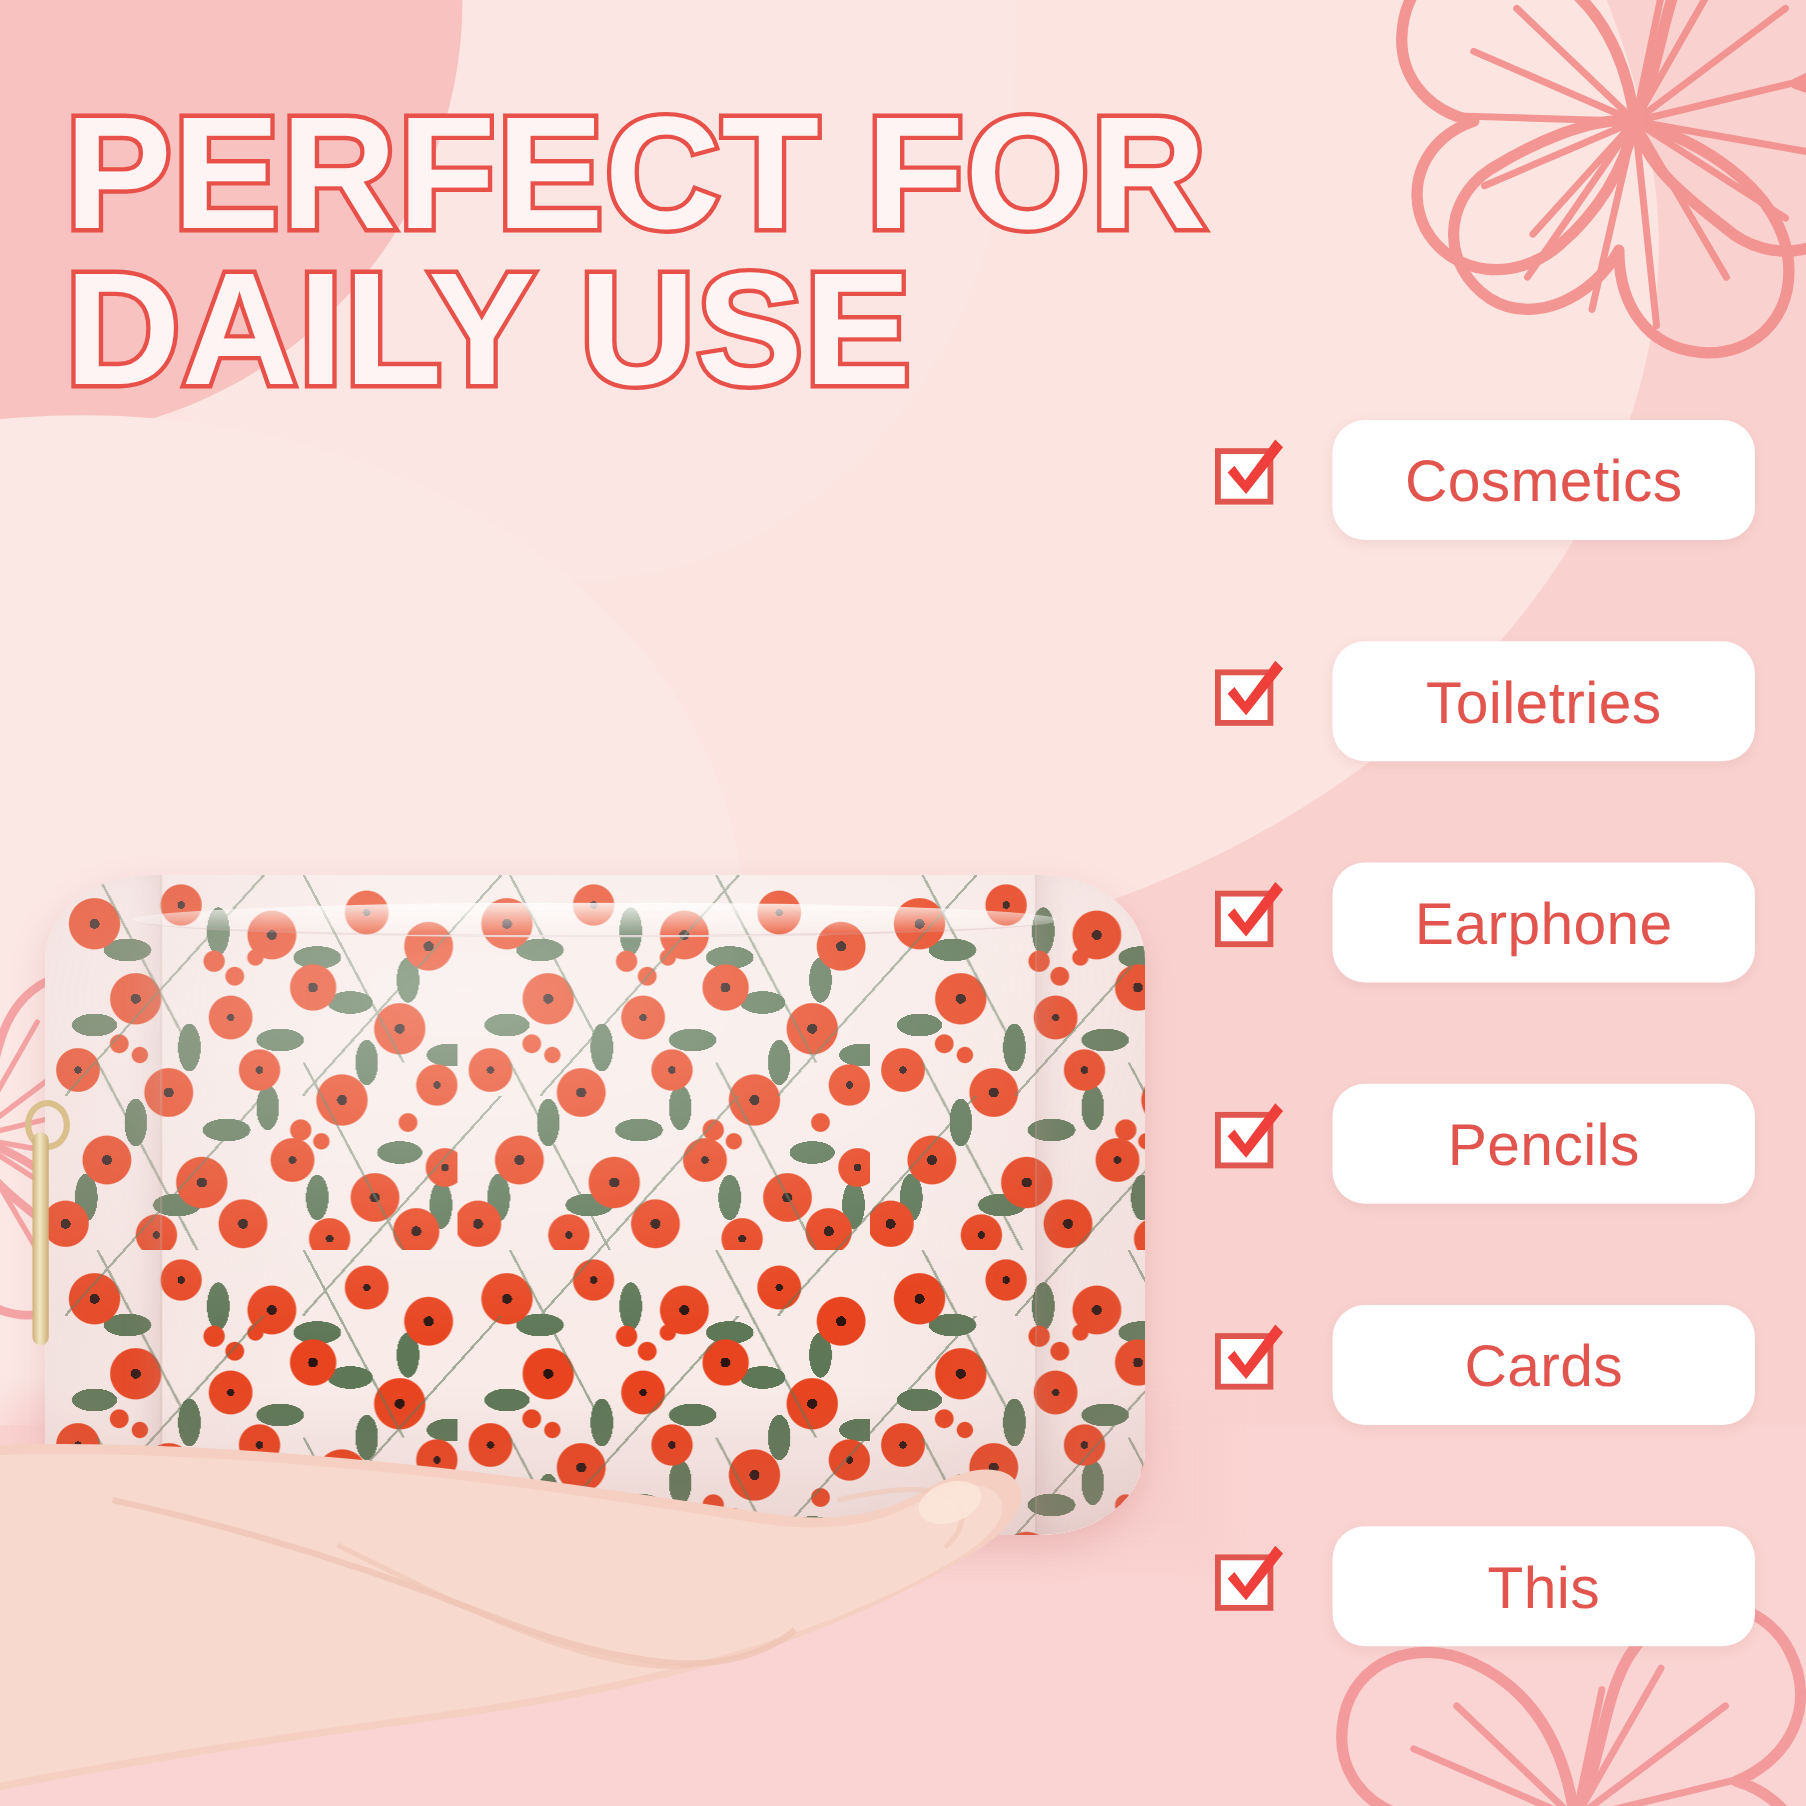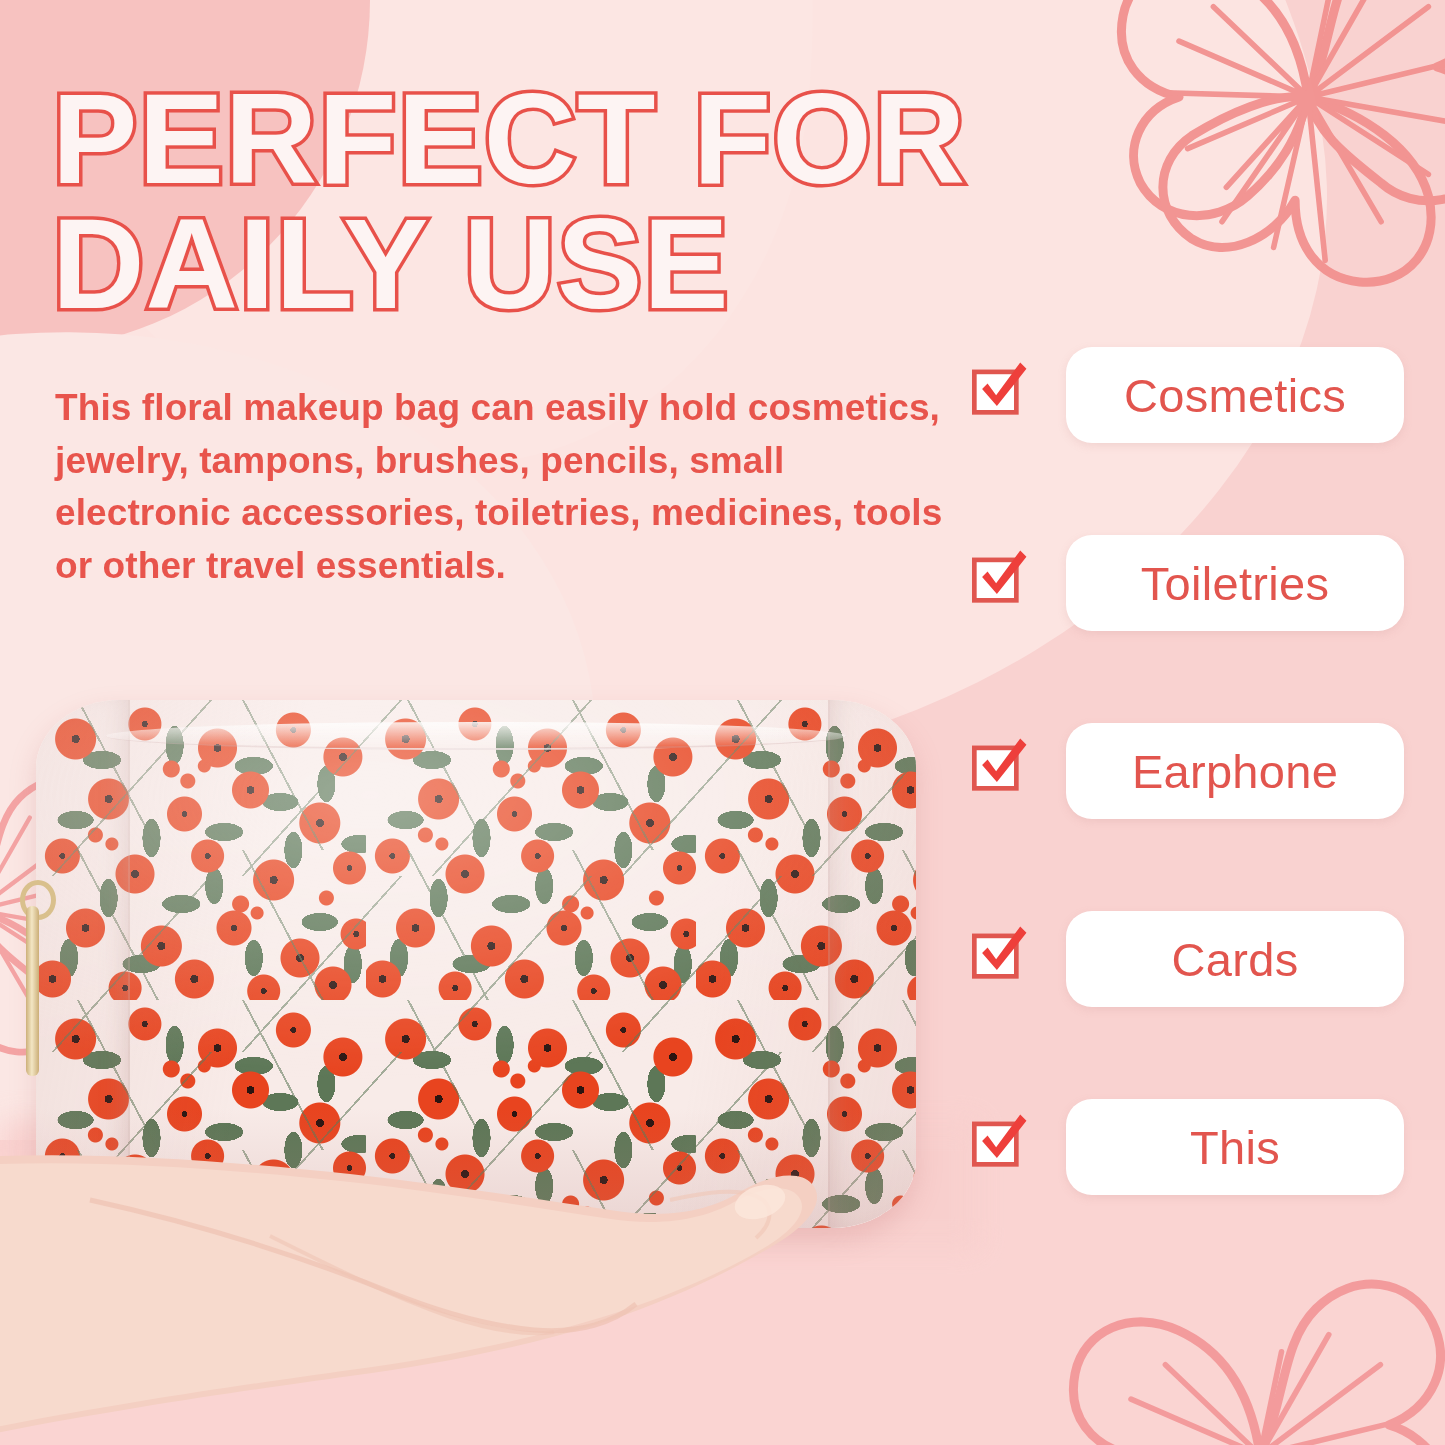--- a/index.html
+++ b/index.html
@@ -255,21 +255,20 @@
 
   
   .checklist {
     position: absolute;
     left: 962px; top: 336px;
     width: 450px;
   }
   .check-row {
     position: relative;
     height: 177px;
-    margin-top: 11px;
   }
   .checkbox {
     position: absolute;
     left: 10px; top: 14px;
     width: 56px; height: 56px;
   }
   .checkbox svg { display: block; width: 100%; height: 100%; overflow: visible; }
   .pill {
     position: absolute;
     left: 104px; top: 0;
@@ -333,21 +332,20 @@
       <path d="M100 100 C126 108 150 124 156 146 C162 170 146 188 124 186 C104 184 94 168 94 148 C84 166 62 176 46 166 C28 154 28 130 46 118 C62 108 84 98 100 100Z"></path>
       <path d="M100 100 L110 52 M100 100 L132 44 M100 100 L156 58 M100 100 L166 84
                M100 100 L168 112 M100 100 L156 136 M100 100 L134 158 M100 100 L108 176
                M100 100 L84 170 M100 100 L60 158 M100 100 L44 124" stroke-width="2.6"></path>
     </svg>
   </div>
 
   <div class="headline">PERFECT FOR
 DAILY USE</div>
 
-  <div class="body-copy">This floral makeup bag can easily hold cosmetics, jewelry, tampons, brushes, pencils, small electronic accessories, toiletries, medicines, tools or other travel essentials.</div>
 
   <div class="bag">
     <div class="bag-print"></div>
     <div class="bag-stems"></div>
     <div class="bag-side-l"></div>
     <div class="bag-side-r"></div>
     <div class="bag-top-seam"></div>
     <div class="bag-bottom-shade"></div>
     <div class="bag-light"></div>
   </div>
@@ -406,20 +404,31 @@
         <svg viewBox="0 0 72 72">
           <rect x="3" y="14" width="54" height="52" fill="#ffffff" stroke="#e0564f" stroke-width="6"></rect>
           <path d="M13 36 L20 29 L31 44 L62 2 L70 10 L32 58 Z" fill="#ee3f3b"></path>
         </svg>
       </div>
       <div class="pill">
         <span class="pill-label">Earphone</span>
       </div>
     </div>
 
+    <div class="check-row">
+      <div class="checkbox">
+        <svg viewBox="0 0 72 72">
+          <rect x="3" y="14" width="54" height="52" fill="#ffffff" stroke="#e0564f" stroke-width="6"></rect>
+          <path d="M13 36 L20 29 L31 44 L62 2 L70 10 L32 58 Z" fill="#ee3f3b"></path>
+        </svg>
+      </div>
+      <div class="pill">
+        <span class="pill-label">Pencils</span>
+      </div>
+    </div>
 
     <div class="check-row">
       <div class="checkbox">
         <svg viewBox="0 0 72 72">
           <rect x="3" y="14" width="54" height="52" fill="#ffffff" stroke="#e0564f" stroke-width="6"></rect>
           <path d="M13 36 L20 29 L31 44 L62 2 L70 10 L32 58 Z" fill="#ee3f3b"></path>
         </svg>
       </div>
       <div class="pill">
         <span class="pill-label">Cards</span>

